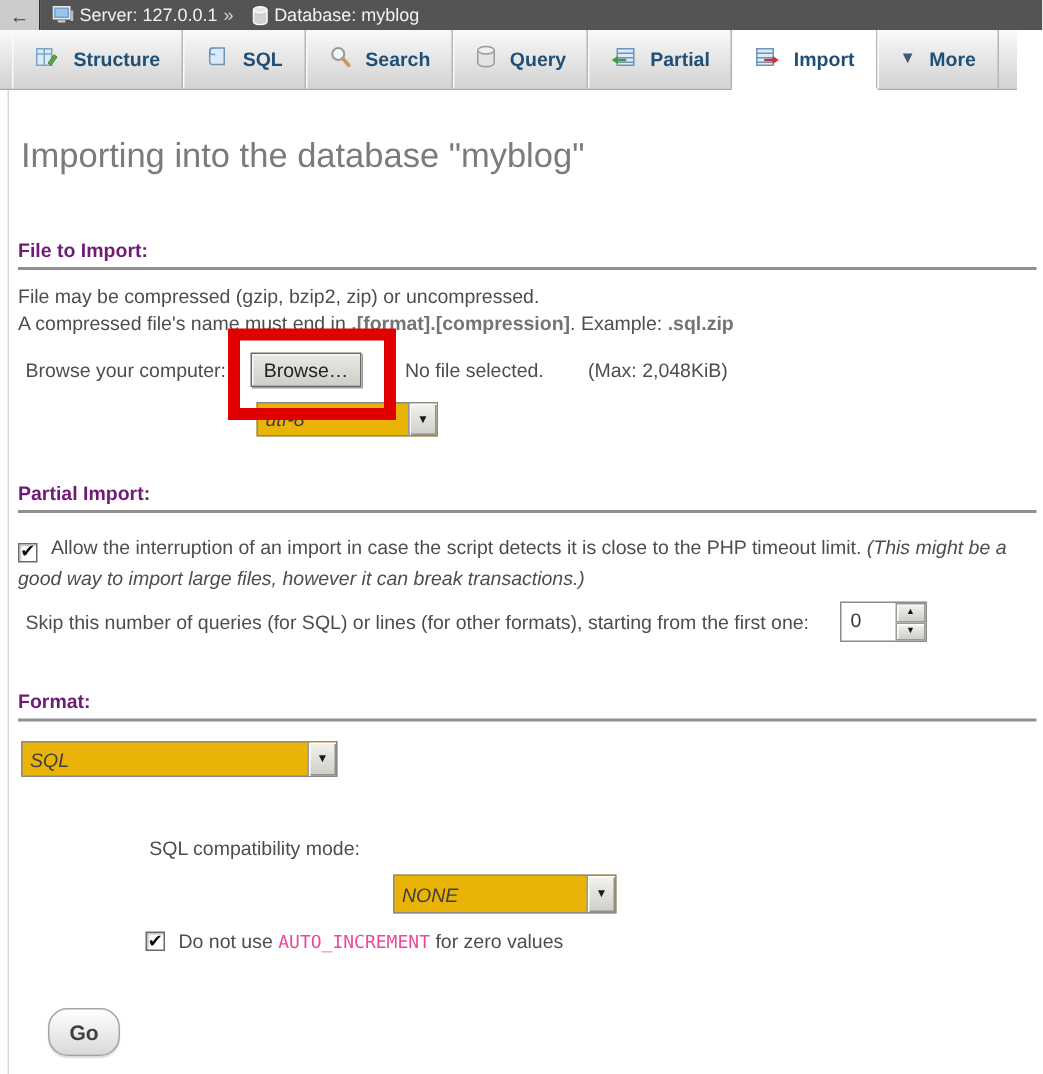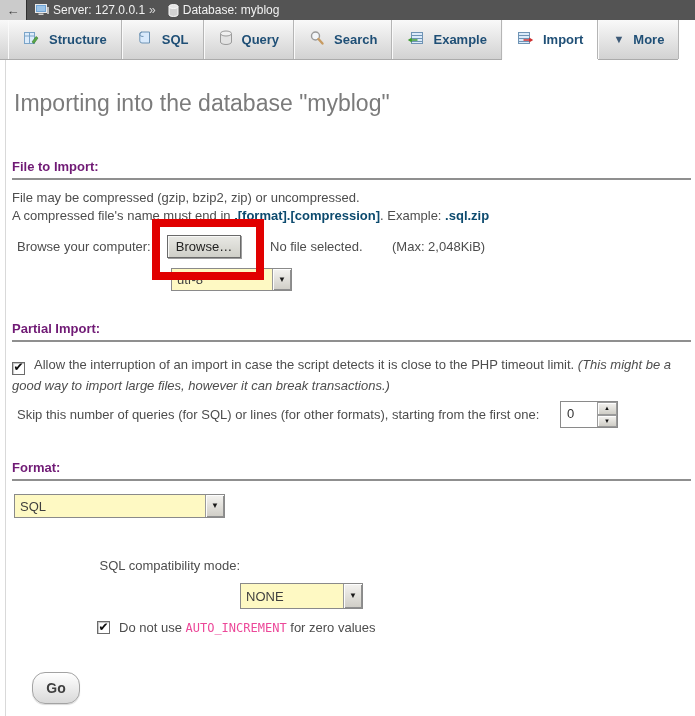--- a/index.html
+++ b/index.html
@@ -27,30 +27,30 @@
   .tab.active { background:#fff; box-shadow:0 1px 0 #fff; }
   .more-arrow { font-size:11px; color:#3d5a77; line-height:1; }
   
   .leftline { position:absolute; left:5px; top:60px; width:1px; height:656px; background:#d9d9d9; }
   
   .h1 { position:absolute; left:14px; top:90px; font-size:23px; font-weight:400; color:#7b7b7b; }
   .sect { position:absolute; left:12px; width:679px; font-weight:bold; color:#701a75;
           font-size:13px; padding-bottom:4px; border-bottom:2px solid #8f8f8f; }
   
   .row { position:absolute; white-space:nowrap; }
-  .b { font-weight:bold; color:#0c4a6e; }
+  .b { font-weight:bold; color:#737373; }
   .it { font-style:italic; }
   .mono { font-family:"DejaVu Sans Mono","Liberation Mono",monospace; font-size:12px; color:#ec4899; }
   
   .classic-btn { position:absolute; left:167px; top:235px; width:74px; height:23px;
                  background:linear-gradient(#e9e9e5,#cfcfc8); border:1px solid #6a6a6a;
                  box-shadow:1px 1px 0 #9e9e9e, inset 1px 1px 0 #f8f8f6;
                  color:#222; font-size:13px; display:flex; align-items:center; justify-content:center;
                  cursor:pointer; }
-  .combo { position:absolute; display:flex; border:1px solid #8a8a8a; background:#fef9c3; cursor:pointer; }
+  .combo { position:absolute; display:flex; border:1px solid #8a8a8a; background:#eab308; cursor:pointer;font-style:italic; }
   .combo .val { flex:1; padding:2px 5px; color:#3f3f3f; font-size:13px;
                 display:flex; align-items:center; overflow:hidden; white-space:nowrap; }
   .combo .abtn { width:19px; background:linear-gradient(#f4f3f0,#cfcdc6); border-left:1px solid #999;
                  box-shadow:inset 1px 1px 0 #fdfdfd, inset -1px -1px 0 #8f8f8f;
                  display:flex; align-items:center; justify-content:center; }
   .combo .abtn span { font-size:8px; color:#1a1a1a; line-height:1; }
   .spinner { position:absolute; left:560px; top:401px; width:58px; height:27px;
              border:1px solid #8a8a8a; background:#fff; display:flex; }
   .spinner .num { flex:1; padding:4px 6px; color:#333; font-size:13px; }
   .spinner .sbcol { width:20px; display:flex; flex-direction:column; }
@@ -119,47 +119,47 @@
       <span>
         <svg width="16" height="16" viewBox="0 0 16 16">
           <path d="M5 2 h7.5 v11 H5 a2.2 2.2 0 0 1 -2.2 -2.2 V4.2 A2.2 2.2 0 0 1 5 2 Z" fill="#d9eafc" stroke="#6f94b5"></path>
           <path d="M5 2 a2.2 2.2 0 0 0 0 4.4 h1.5" fill="none" stroke="#6f94b5"></path>
         </svg>
       </span>
       <span class="lbl">SQL</span>
     </div>
     <div class="tab">
       <span>
+        <svg width="16" height="16" viewBox="0 0 16 16">
+          <circle cx="6.5" cy="6" r="4" fill="#f3f6f9" stroke="#9a9a9a" stroke-width="1.4"></circle>
+          <line x1="9.5" y1="9" x2="13.5" y2="13.5" stroke="#c79b62" stroke-width="2.4" stroke-linecap="round"></line>
+        </svg>
+      </span>
+      <span class="lbl">Search</span>
+    </div>
+    <div class="tab">
+      <span>
         <svg width="14" height="16" viewBox="0 0 14 16">
           <path d="M1.5 3.5 v8.5 a5.5 2.5 0 0 0 11 0 V3.5" fill="#e3e3e3" stroke="#9a9a9a"></path>
           <ellipse cx="7" cy="3.5" rx="5.5" ry="2.5" fill="#f0f0f0" stroke="#9a9a9a"></ellipse>
         </svg>
       </span>
       <span class="lbl">Query</span>
-    </div>
-    <div class="tab">
-      <span>
-        <svg width="16" height="16" viewBox="0 0 16 16">
-          <circle cx="6.5" cy="6" r="4" fill="#f3f6f9" stroke="#9a9a9a" stroke-width="1.4"></circle>
-          <line x1="9.5" y1="9" x2="13.5" y2="13.5" stroke="#c79b62" stroke-width="2.4" stroke-linecap="round"></line>
-        </svg>
-      </span>
-      <span class="lbl">Search</span>
     </div>
     <div class="tab">
       <span>
         <svg width="17" height="16" viewBox="0 0 17 16">
           <rect x="4.5" y="2.5" width="11" height="11" fill="#dcebfa" stroke="#6f94b5"></rect>
           <line x1="4.5" y1="5.5" x2="15.5" y2="5.5" stroke="#6f94b5"></line>
           <line x1="4.5" y1="8.5" x2="15.5" y2="8.5" stroke="#6f94b5"></line>
           <line x1="4.5" y1="11.5" x2="15.5" y2="11.5" stroke="#6f94b5"></line>
           <path d="M0.8 10 L4.8 7.4 V9.2 H10.5 V10.8 H4.8 V12.6 Z" fill="#3f9c35"></path>
         </svg>
       </span>
-      <span class="lbl">Example</span>
+      <span class="lbl">Partial</span>
     </div>
     <div class="tab active">
       <span>
         <svg width="17" height="16" viewBox="0 0 17 16">
           <rect x="1.5" y="2.5" width="11" height="11" fill="#dcebfa" stroke="#6f94b5"></rect>
           <line x1="1.5" y1="5.5" x2="12.5" y2="5.5" stroke="#6f94b5"></line>
           <line x1="1.5" y1="8.5" x2="12.5" y2="8.5" stroke="#6f94b5"></line>
           <line x1="1.5" y1="11.5" x2="12.5" y2="11.5" stroke="#6f94b5"></line>
           <path d="M16.2 10 L12.2 7.4 V9.2 H6.5 V10.8 H12.2 V12.6 Z" fill="#cf3030"></path>
         </svg>
@@ -217,21 +217,21 @@
 
   <div class="sect" style="top:460px;">Format:</div>
   <div class="combo" style="left:14px; top:494px; width:211px; height:24px;">
     <span class="val">SQL</span>
     <span class="abtn">
         <span>▼</span>
       </span>
   </div>
 
   <div class="compat-label">SQL compatibility mode:</div>
-  <div class="combo" style="left:240px; top:583px; width:123px; height:26px;">
+  <div class="combo" style="left:262px; top:583px; width:149px; height:26px;">
     <span class="val">NONE</span>
     <span class="abtn">
         <span>▼</span>
       </span>
   </div>
   <div class="autoinc">
     <span class="cbx">
         <span class="mark">✔</span>
       </span>
     <span><span>Do not use </span><span class="mono">AUTO_INCREMENT</span><span> for zero values</span></span>

